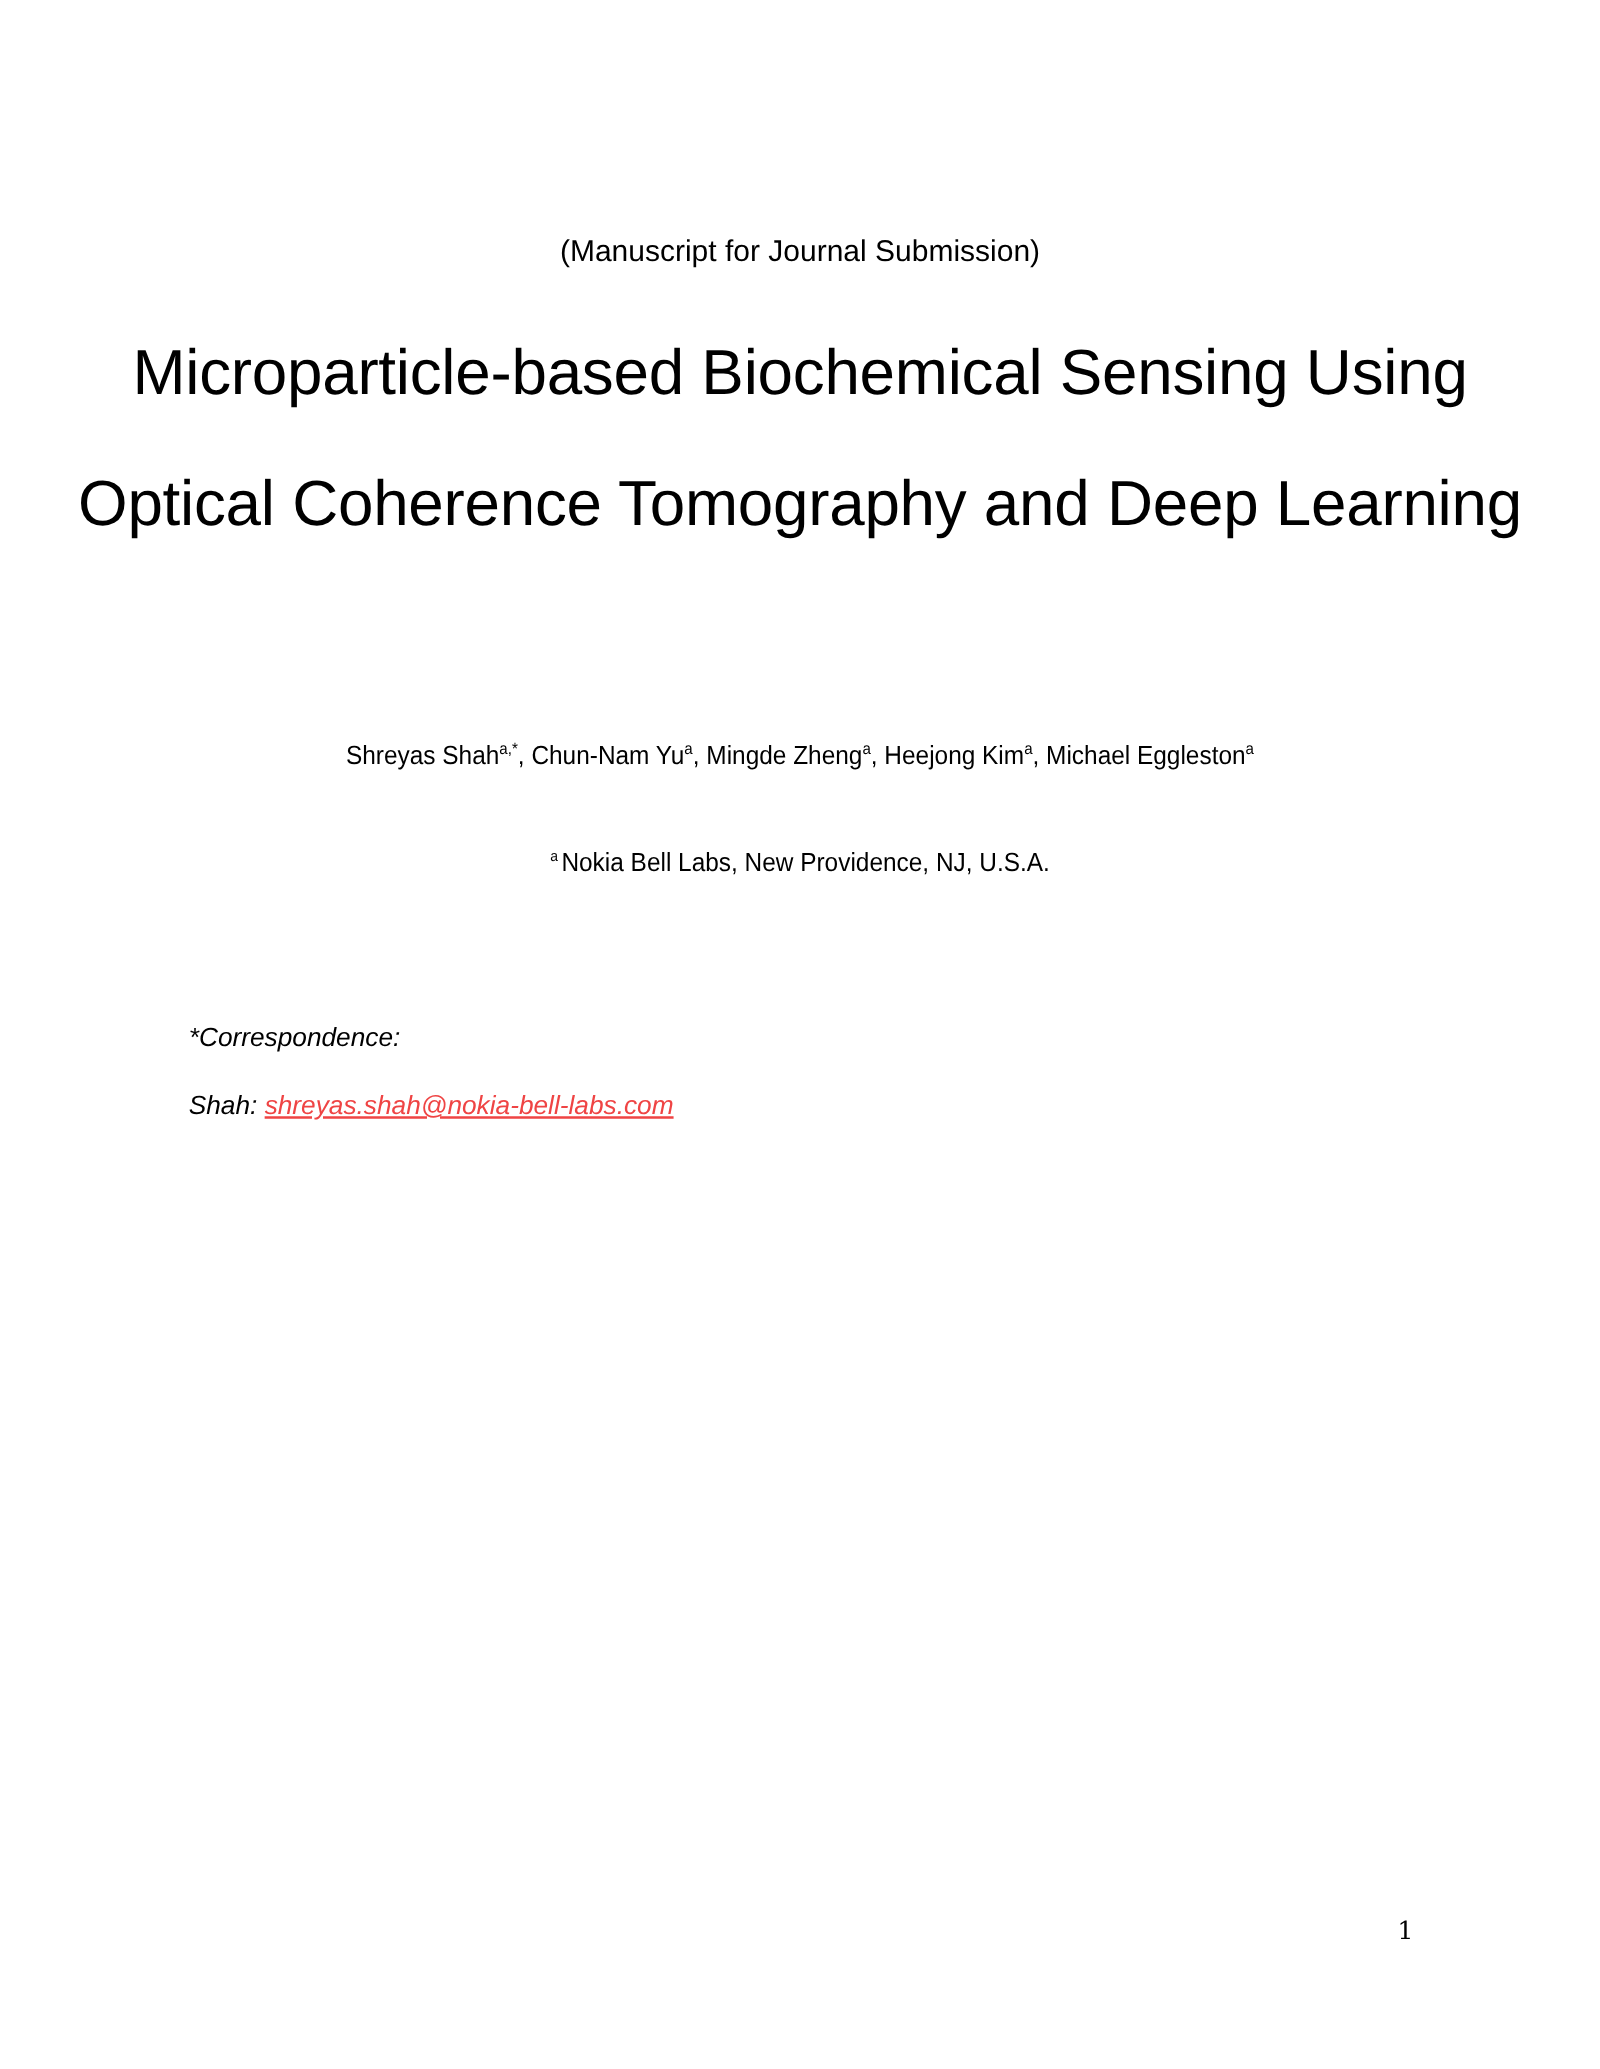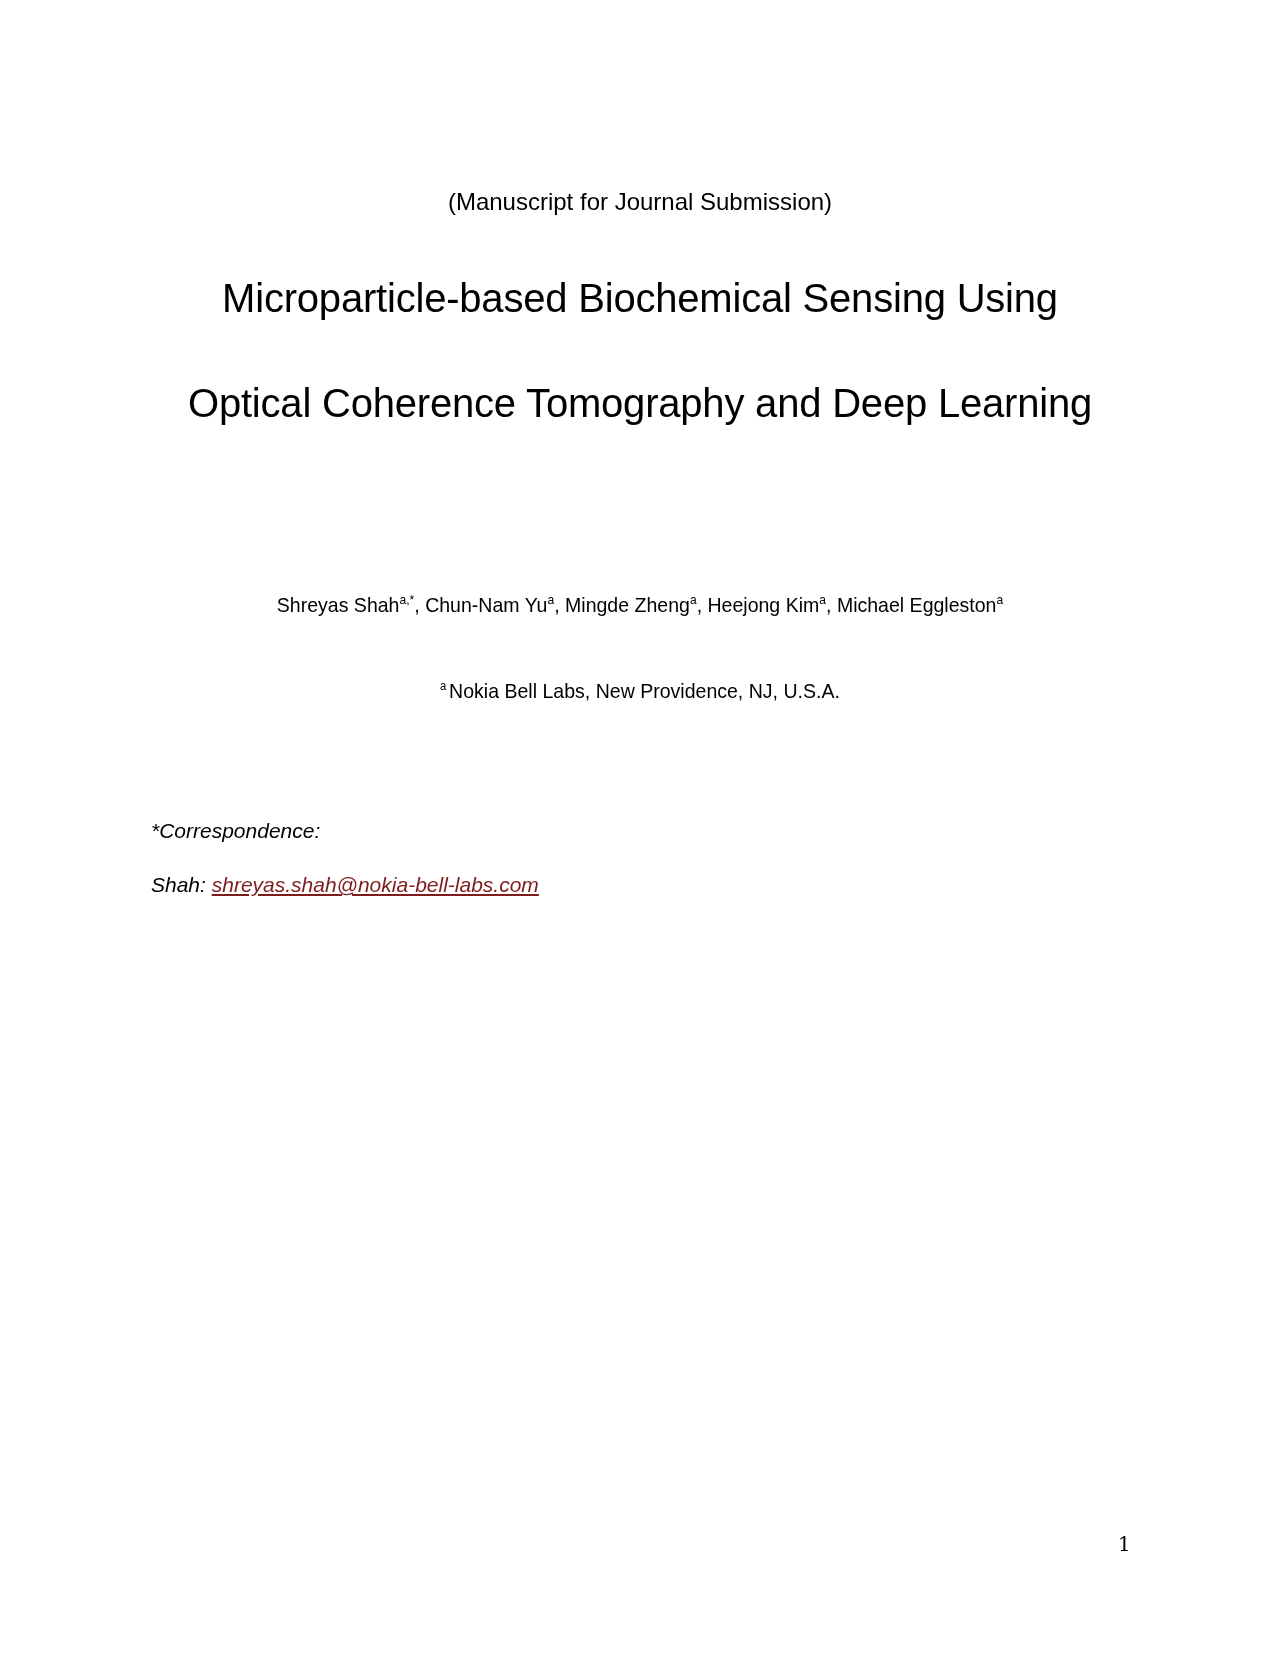--- a/index.html
+++ b/index.html
@@ -29,21 +29,21 @@
       text-align: center;
       white-space: nowrap;
     }
     .note {
       top: 151px;
       font-size: 24px;
       line-height: 30px;
       margin-top: 36px;
     }
     .title-line {
-      font-size: 40px;
+      font-size: 51px;
       line-height: 50px;
       letter-spacing: -0.2px;
     }
     .title-1 { top: 273px; }
     .title-2 { top: 378px; text-align: center; }
     .authors {
       top: 592px;
       font-size: 21px;
       line-height: 26px;
       transform: scaleX(0.93);
@@ -66,21 +66,21 @@
       position: absolute;
       left: 151px;
       top: 817px;
       font-size: 21px;
       line-height: 27px;
       font-style: italic;
     }
     .corr-head { margin-bottom: 27px; }
     .corr-line { white-space: nowrap; }
     .email-link {
-      color: #7f1d1d;
+      color: #ef4444;
       text-decoration: underline;
     }
     .page-number {
       position: absolute;
       left: 1118px;
       top: 1532px;
       font-family: "DejaVu Serif", serif;
       font-size: 20px;
       line-height: 24px;
     }

